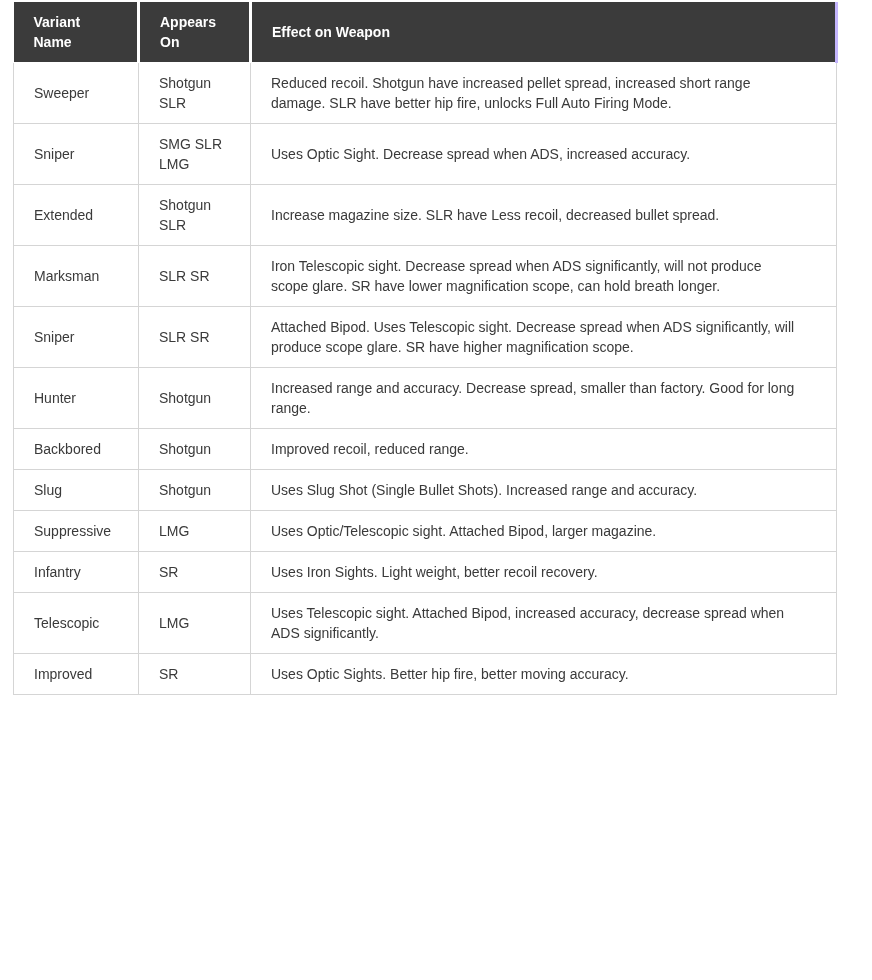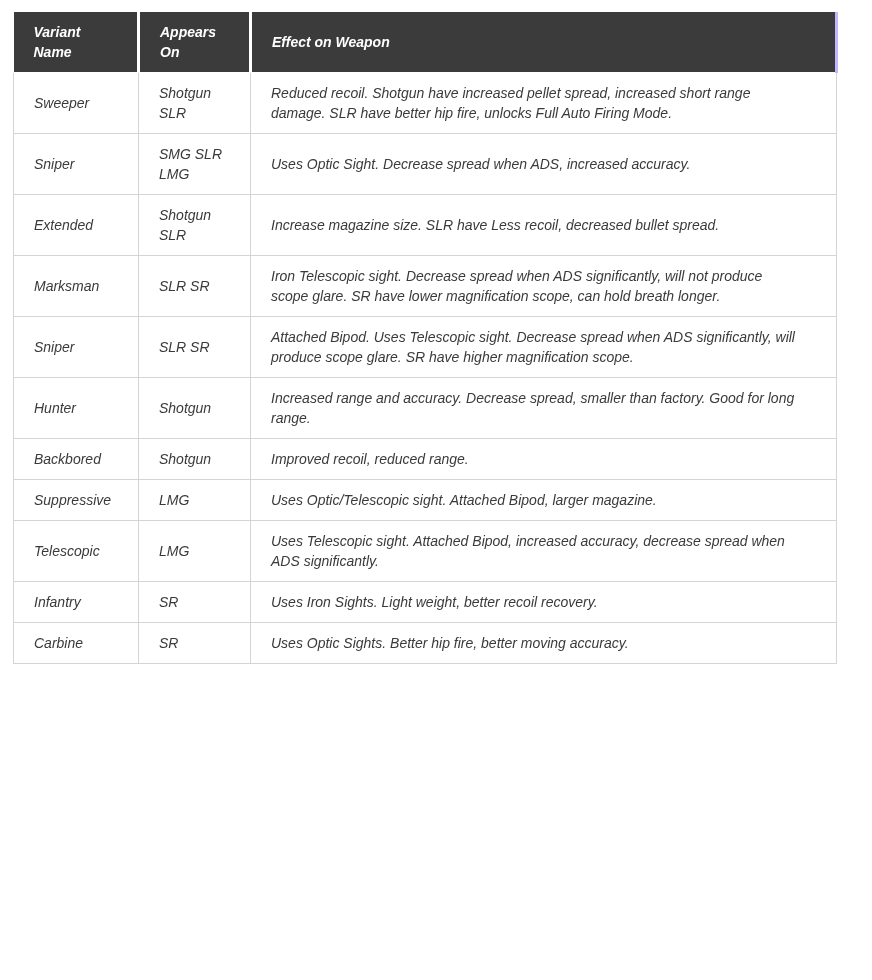--- a/index.html
+++ b/index.html
@@ -7,22 +7,21 @@
     padding: 0;
     background: #ffffff;
   }
   body {
     font-family: "Liberation Sans", sans-serif;
   }
   .page {
     width: 716px;
     min-height: 980px;
     box-sizing: border-box;
-    padding: 12px 36px 12px 13px;
-    font-style: italic;
+    padding: 2px 36px 12px 13px;
   }
   table.variants-table {
     border-collapse: collapse;
     width: 823px;
     table-layout: fixed;
   }
   col.col-variant { width: 125px; }
   col.col-appears { width: 112px; }
   col.col-effect  { width: 586px; }
 
@@ -110,35 +109,40 @@
         <td>Shotgun</td>
         <td>Increased range and accuracy. Decrease spread, smaller than factory. Good for long
 range.</td>
       </tr>
       <tr>
         <td>Backbored</td>
         <td>Shotgun</td>
         <td>Improved recoil, reduced range.</td>
       </tr>
       <tr>
+        <td>Slug</td>
+        <td>Shotgun</td>
+        <td>Uses Slug Shot (Single Bullet Shots). Increased range and accuracy.</td>
+      </tr>
+      <tr>
         <td>Suppressive</td>
         <td>LMG</td>
         <td>Uses Optic/Telescopic sight. Attached Bipod, larger magazine.</td>
+      </tr>
+      <tr>
+        <td>Infantry</td>
+        <td>SR</td>
+        <td>Uses Iron Sights. Light weight, better recoil recovery.</td>
       </tr>
       <tr>
         <td>Telescopic</td>
         <td>LMG</td>
         <td>Uses Telescopic sight. Attached Bipod, increased accuracy, decrease spread when
 ADS significantly.</td>
       </tr>
       <tr>
-        <td>Infantry</td>
-        <td>SR</td>
-        <td>Uses Iron Sights. Light weight, better recoil recovery.</td>
-      </tr>
-      <tr>
-        <td>Carbine</td>
+        <td>Improved</td>
         <td>SR</td>
         <td>Uses Optic Sights. Better hip fire, better moving accuracy.</td>
       </tr>
     </tbody>
   </table>
 </div>
 
 </body></html>

